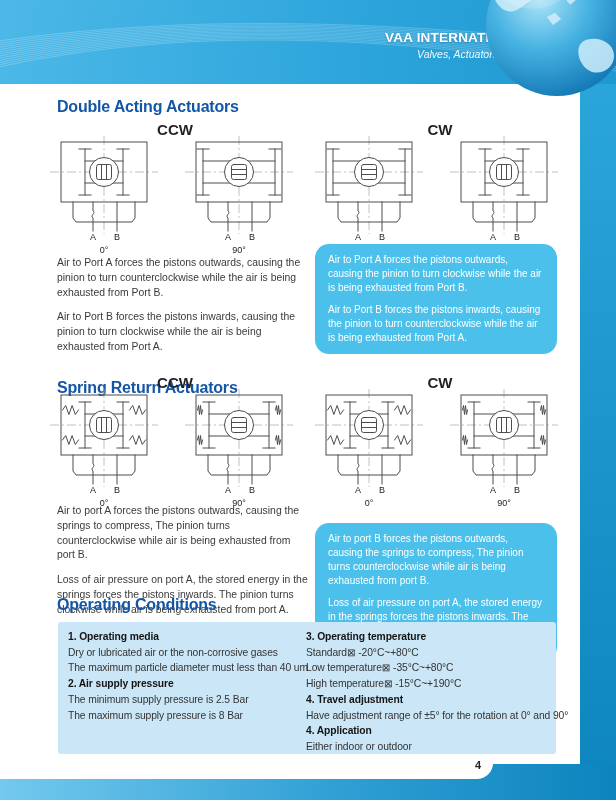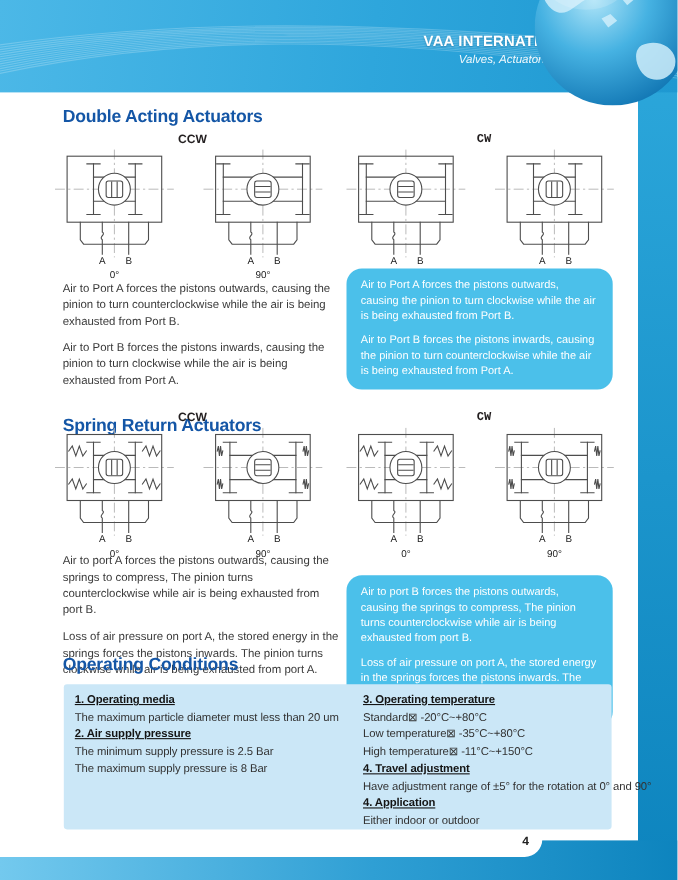--- a/index.html
+++ b/index.html
@@ -16,43 +16,43 @@
   
   .rightbar{position:absolute;top:70px;right:0;width:36px;bottom:0;z-index:0;
             background:linear-gradient(#2ba6da,#0d84be);}
   .bottomstrip{position:absolute;left:0;right:0;bottom:0;height:36px;z-index:0;
             background:linear-gradient(90deg,#73c9ee 0%,#2f9fd4 55%,#0d84be 100%);}
   .content{position:absolute;left:0;top:84px;width:493px;height:695px;background:#fff;z-index:1;
            border-radius:0 16px 16px 0;}
   
   .sec-title{position:absolute;left:57px;margin:0;font-size:16px;font-weight:bold;color:#1456a6;letter-spacing:-.2px;}
   .t1{top:14px;} .t2{top:267px;margin-top:28px;} .t3{top:512px;}
-  .dirlabel{position:absolute;width:262px;text-align:center;font-size:11px;font-weight:bold;color:#231f20;}
+  .dirlabel{position:absolute;width:262px;text-align:center;font-size:15px;font-weight:bold;color:#231f20;}
   .r1{top:37px;} .r2{top:290px;}
-  .dl1{left:44px;} .dl2{left:309px;font-family:Liberation Mono, monospace;}
+  .dl1{left:44px;} .dl2{left:309px;}
   .diag{position:absolute;width:126px;height:124px;}
   .row1{top:50px;} .row2{top:303px;}
   .c1{left:44px;} .c2{left:179px;} .c3{left:309px;} .c4{left:444px;}
   .diag svg{width:126px;height:124px;display:block;}
   .diag .ln{stroke:#4d4d4d;fill:none;stroke-width:1;stroke-linecap:square;}
   .diag .cl{stroke:#b0b0b0;fill:none;stroke-width:.8;stroke-dasharray:9 3 2 3;}
   .diag text{font-family:"Liberation Sans",sans-serif;font-size:9px;fill:#222;}
   .paras{position:absolute;left:57px;width:253px;color:#3a3a3a;font-size:10.4px;line-height:1.42;}
   .p1{top:172px;} .p2{top:420px;}
   .paras p{margin:0 0 10px 0;}
   .bluebox{position:absolute;left:315px;width:242px;background:#4bc0ea;border-radius:14px;
            padding:9px 13px;box-sizing:border-box;color:#fff;font-size:10px;line-height:1.4;}
   .bb1{top:160px;} .bb2{top:407px;margin-top:32px;}
   .bluebox p{margin:0 0 8px 0;} .bluebox p:last-child{margin-bottom:0;}
   
   .condbox{position:absolute;left:58px;top:538px;width:498px;height:132px;background:#cbe7f7;border-radius:3px;}
   .condcol{position:absolute;top:7px;font-size:10.3px;color:#333;letter-spacing:-.1px;}
   .condcol .cond-line{line-height:15.7px;white-space:nowrap;}
-  .condcol .b{font-weight:bold;color:#141414;text-decoration:underline;}
-  .cleft{left:10px;width:236px;} .cright{left:248px;width:246px;margin-left:24px;}
+  .condcol .b{font-weight:bold;color:#141414;}
+  .cleft{left:10px;width:236px;} .cright{left:248px;width:246px;}
   .pagenum{position:absolute;right:12px;bottom:8px;font-size:11px;font-weight:bold;color:#222;}
 </style>
 </head>
 <body>
 
 <div class="page">
 
   <div class="header">
     <svg class="waves" id="waves" viewBox="0 0 616 84">
         <path d="M-6,68 C150,34 330,26 622,72" fill="none" stroke="#ffffff" stroke-opacity="0.22" stroke-width="1"></path>
@@ -341,30 +341,31 @@
     </div>
     <div class="bluebox bb2">
       <p>Air to port B forces the pistons outwards, causing the springs to compress, The pinion turns counterclockwise while air is being exhausted from port B.</p>
       <p>Loss of air pressure on port A, the stored energy in the springs forces the pistons inwards. The pinion turns clockwise while air is being exhausted from port A.</p>
     </div>
 
     <h2 class="sec-title t3">Operating Conditions</h2>
     <div class="condbox">
       <div class="condcol cleft">
           <div class="cond-line b">1. Operating media</div>
-          <div class="cond-line">The maximum particle diameter must less than 20 um</div>
+          <div class="cond-line">Dry or lubricated air or the non-corrosive gases</div>
+          <div class="cond-line">The maximum particle diameter must less than 40 um</div>
           <div class="cond-line b">2. Air supply pressure</div>
           <div class="cond-line">The minimum supply pressure is 2.5 Bar</div>
           <div class="cond-line">The maximum supply pressure is 8 Bar</div>
         </div>
       <div class="condcol cright">
           <div class="cond-line b">3. Operating temperature</div>
           <div class="cond-line">Standard⊠  -20°C~+80°C</div>
           <div class="cond-line">Low temperature⊠  -35°C~+80°C</div>
-          <div class="cond-line">High temperature⊠  -11°C~+150°C</div>
+          <div class="cond-line">High temperature⊠  -15°C~+190°C</div>
           <div class="cond-line b">4. Travel adjustment</div>
           <div class="cond-line">Have adjustment range of ±5° for the rotation at 0° and 90°</div>
           <div class="cond-line b">4. Application</div>
           <div class="cond-line">Either indoor or outdoor</div>
         </div>
     </div>
 
     <div class="pagenum">4</div>
   </div>
 </div>

